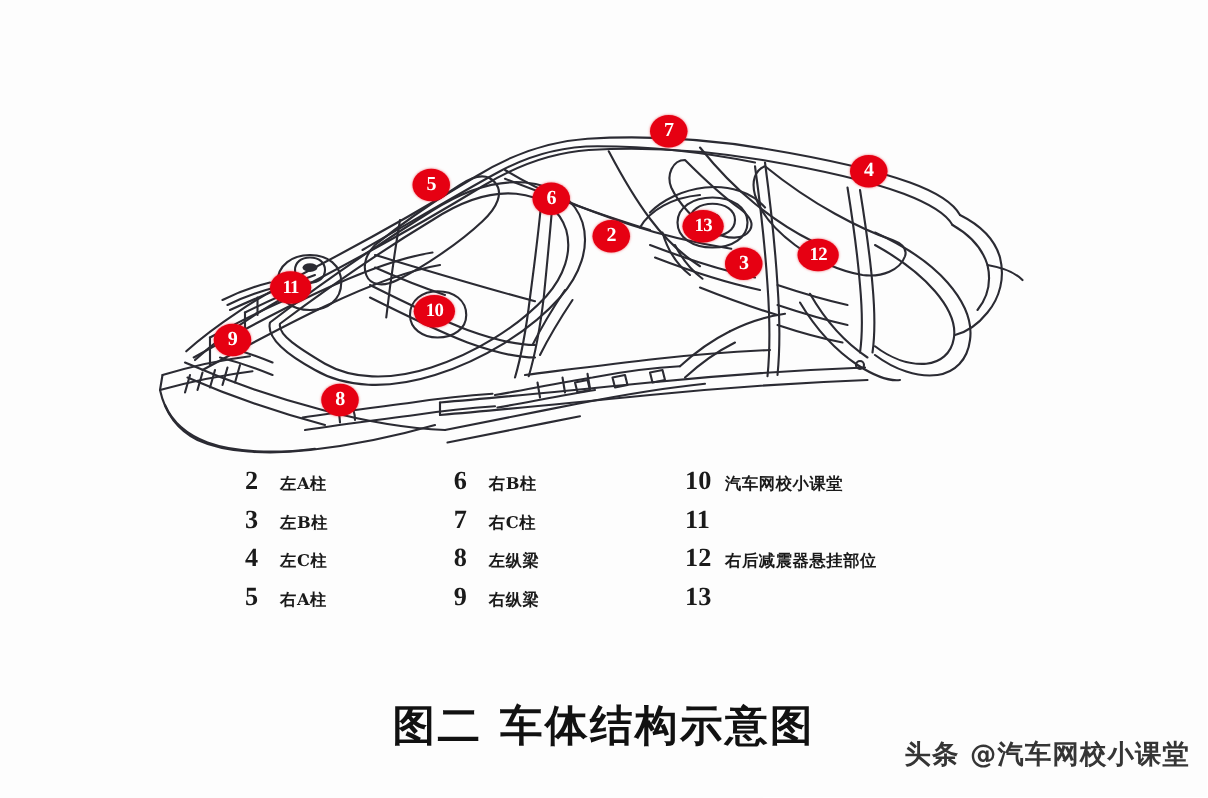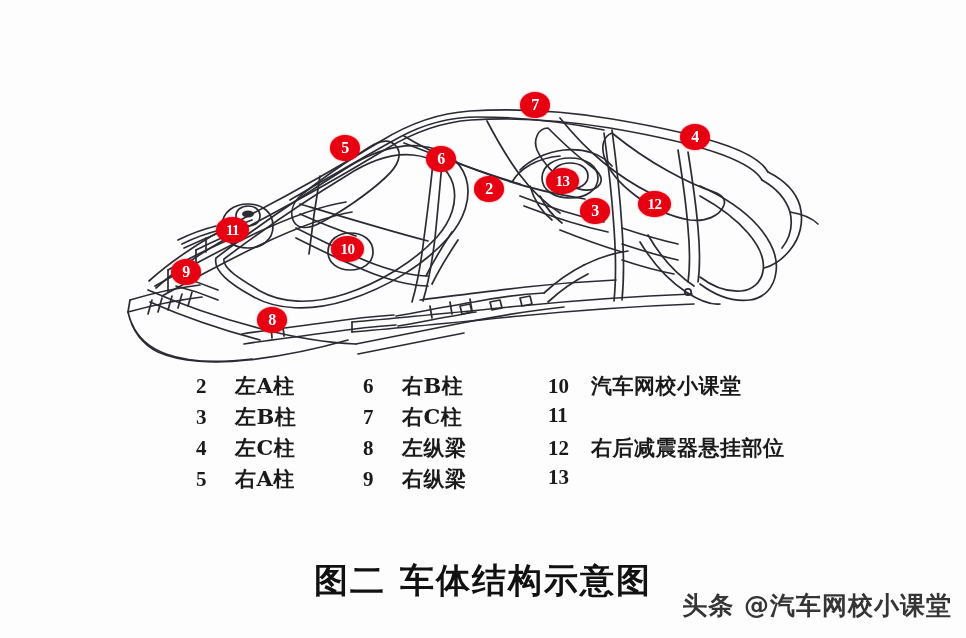--- a/index.html
+++ b/index.html
@@ -81,24 +81,24 @@
     font-family: "Liberation Serif", "DejaVu Serif", serif;
     font-size: 21px;
     font-weight: bold;
     color: #1a1a1a;
     min-width: 26px;
     text-align: left;
   }
   .legend-num.two-digit { min-width: 30px; }
   .legend-label {
     font-family: "DejaVu Serif", "Liberation Serif", serif;
-    font-size: 21px;
+    font-size: 13px;
     font-weight: bold;
     color: #1a1a1a;
-    margin-left: 13px;
+    margin-left: 2px;
     letter-spacing: 0.5px;
   }
 
   
   #figure-title {
     position: absolute;
     left: 0;
     top: 558px;
     width: 966px;
     text-align: center;
@@ -108,21 +108,21 @@
     color: #111111;
     letter-spacing: 2px;
   }
 
   
   #watermark {
     position: absolute;
     right: 14px;
     top: 589px;
     font-family: "DejaVu Sans", "Liberation Sans", sans-serif;
-    font-size: 25px;
+    font-size: 21px;
     font-weight: bold;
     color: #2b2b2b;
     letter-spacing: 1px;
     opacity: 0.95;
   }
 </style>
 </head>
 <body>
 
 <div id="page">

